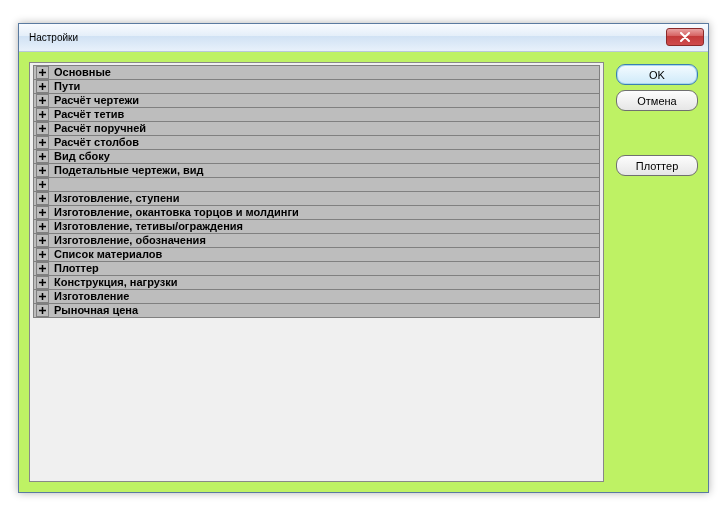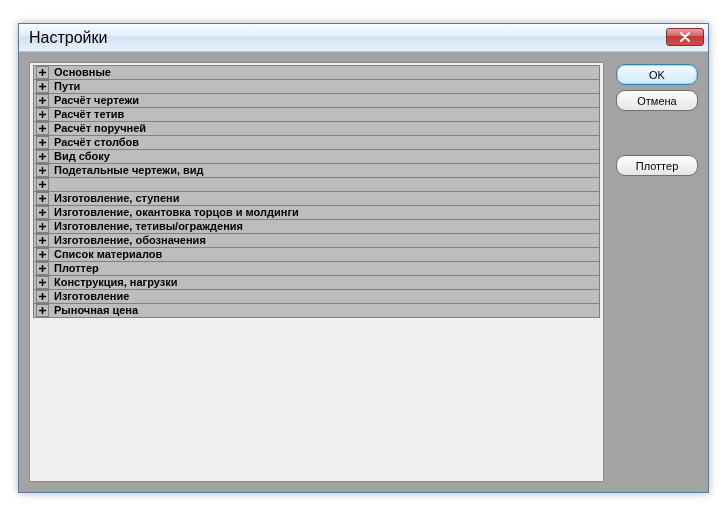--- a/index.html
+++ b/index.html
@@ -27,21 +27,21 @@
     height: 28px;
     background: linear-gradient(to bottom, #f8fbff 0%, #e4eef9 45%, #d1e2f4 46%, #e8f1fb 100%);
     border-bottom: 1px solid #b8c8db;
     display: flex;
     align-items: center;
     padding: 0 6px 0 10px;
     position: relative;
   }
   .title-text {
     color: #000;
-    font-size: 16px;
+    font-size: 10px;
   }
   .close-btn {
     position: absolute;
     right: 4px;
     top: 4px;
     width: 38px;
     height: 18px;
     background: linear-gradient(to bottom, #e9a1a1 0%, #d56060 45%, #c33a3a 46%, #cf4c4c 100%);
     border: 1px solid #8a2a2a;
     border-radius: 3px;
@@ -50,21 +50,21 @@
     justify-content: center;
     cursor: pointer;
   }
   .close-btn svg { display:block; }
   .client {
     position: absolute;
     top: 28px;
     left: 0;
     right: 0;
     bottom: 0;
-    background: #a3a3a3;
+    background: #bef264;
     padding: 10px;
     display: flex;
     gap: 12px;
   }
   .tree-panel {
     flex: 1 1 auto;
     background: #f0f0f0;
     border: 1px solid #888;
     position: relative;
     overflow: hidden;

